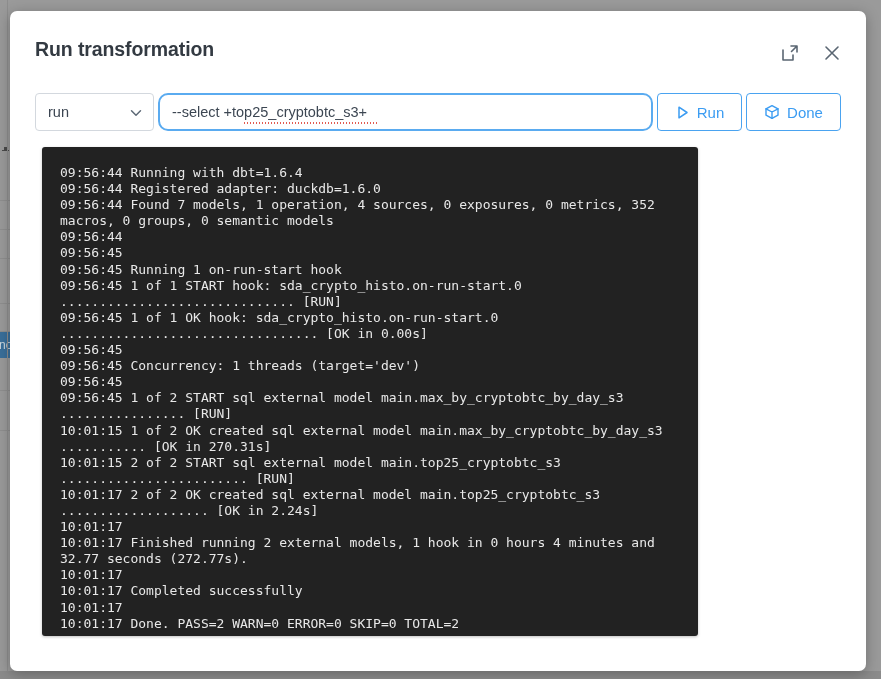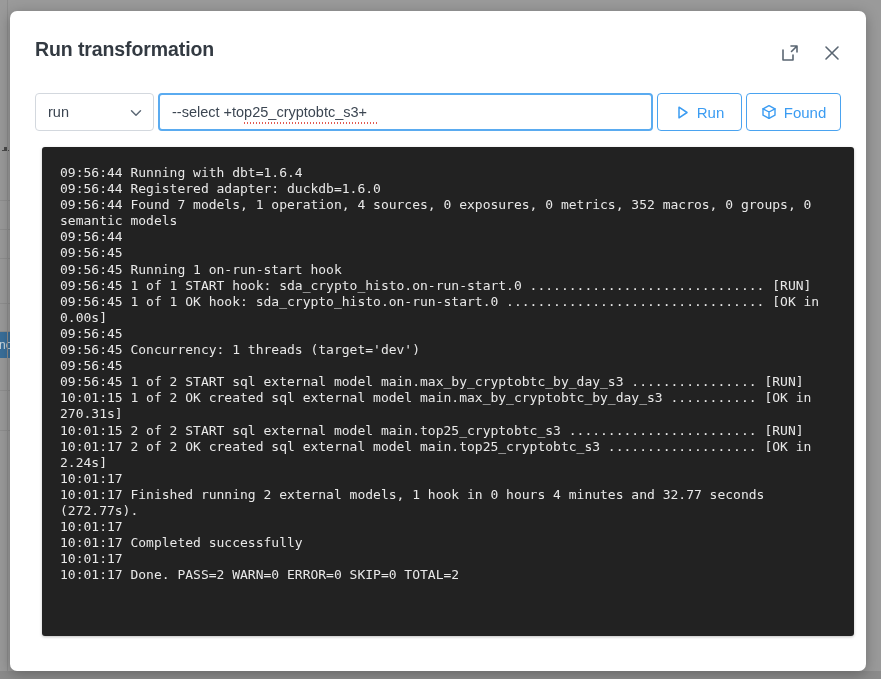--- a/index.html
+++ b/index.html
@@ -174,21 +174,21 @@
     top: 13px;
     pointer-events: none;
     color: #5f6b78;
   }
 
   .cmd-input {
     flex: 1 1 auto;
     height: 38px;
     box-sizing: border-box;
     border: 2px solid #5aabf0;
-    border-radius: 4px;
+    border-radius: 10px;
     background: #ffffff;
     font-family: "Liberation Sans", sans-serif;
     font-size: 14.5px;
     color: #3c4652;
     padding: 0 12px;
     outline: none;
     min-width: 0;
   }
   
   .cmd-input-wrap {
@@ -229,21 +229,21 @@
   }
   .btn svg { display: block; }
   .btn-run { width: 85px; padding: 0; }
   .btn-build { width: 95px; padding: 0; }
 
   
   .console-outer {
     position: absolute;
     left: 32px;
     top: 136px;
-    width: 812px;
+    width: 656px;
     height: 489px;
     background: #222222;
     border-radius: 3px;
     box-shadow: 0 1px 3px rgba(0,0,0,0.25);
     overflow: hidden;
   }
   .console {
     padding: 18px 14px 14px 18px;
     font-family: "DejaVu Sans Mono", "Liberation Mono", monospace;
     font-size: 13px;
@@ -320,21 +320,21 @@
         <span>Run</span>
       </button>
 
       <button class="btn btn-build">
         <span>
           <svg width="16" height="16" viewBox="0 0 16 16" fill="none" stroke="currentColor" stroke-width="1.4" stroke-linejoin="round" stroke-linecap="round">
             <path d="M8 1.6 L14 4.8 L14 11.2 L8 14.4 L2 11.2 L2 4.8 Z"></path>
             <path d="M2 4.8 L8 8 L14 4.8 M8 8 L8 14.4"></path>
           </svg>
         </span>
-        <span>Found</span>
+        <span>Done</span>
       </button>
 
     </div>
   </div>
 
   <div class="console-outer">
     <div class="console" id="console-body"><div class="console-line">09:56:44 Running with dbt=1.6.4</div><div class="console-line">09:56:44 Registered adapter: duckdb=1.6.0</div><div class="console-line">09:56:44 Found 7 models, 1 operation, 4 sources, 0 exposures, 0 metrics, 352 macros, 0 groups, 0 semantic models</div><div class="console-line">09:56:44 </div><div class="console-line">09:56:45 </div><div class="console-line">09:56:45 Running 1 on-run-start hook</div><div class="console-line">09:56:45 1 of 1 START hook: sda_crypto_histo.on-run-start.0 .............................. [RUN]</div><div class="console-line">09:56:45 1 of 1 OK hook: sda_crypto_histo.on-run-start.0 ................................. [OK in 0.00s]</div><div class="console-line">09:56:45 </div><div class="console-line">09:56:45 Concurrency: 1 threads (target='dev')</div><div class="console-line">09:56:45 </div><div class="console-line">09:56:45 1 of 2 START sql external model main.max_by_cryptobtc_by_day_s3 ................ [RUN]</div><div class="console-line">10:01:15 1 of 2 OK created sql external model main.max_by_cryptobtc_by_day_s3 ........... [OK in 270.31s]</div><div class="console-line">10:01:15 2 of 2 START sql external model main.top25_cryptobtc_s3 ........................ [RUN]</div><div class="console-line">10:01:17 2 of 2 OK created sql external model main.top25_cryptobtc_s3 ................... [OK in 2.24s]</div><div class="console-line">10:01:17 </div><div class="console-line">10:01:17 Finished running 2 external models, 1 hook in 0 hours 4 minutes and 32.77 seconds (272.77s).</div><div class="console-line">10:01:17 </div><div class="console-line">10:01:17 Completed successfully</div><div class="console-line">10:01:17 </div><div class="console-line">10:01:17 Done. PASS=2 WARN=0 ERROR=0 SKIP=0 TOTAL=2</div></div>
   </div>
 
 </div>

